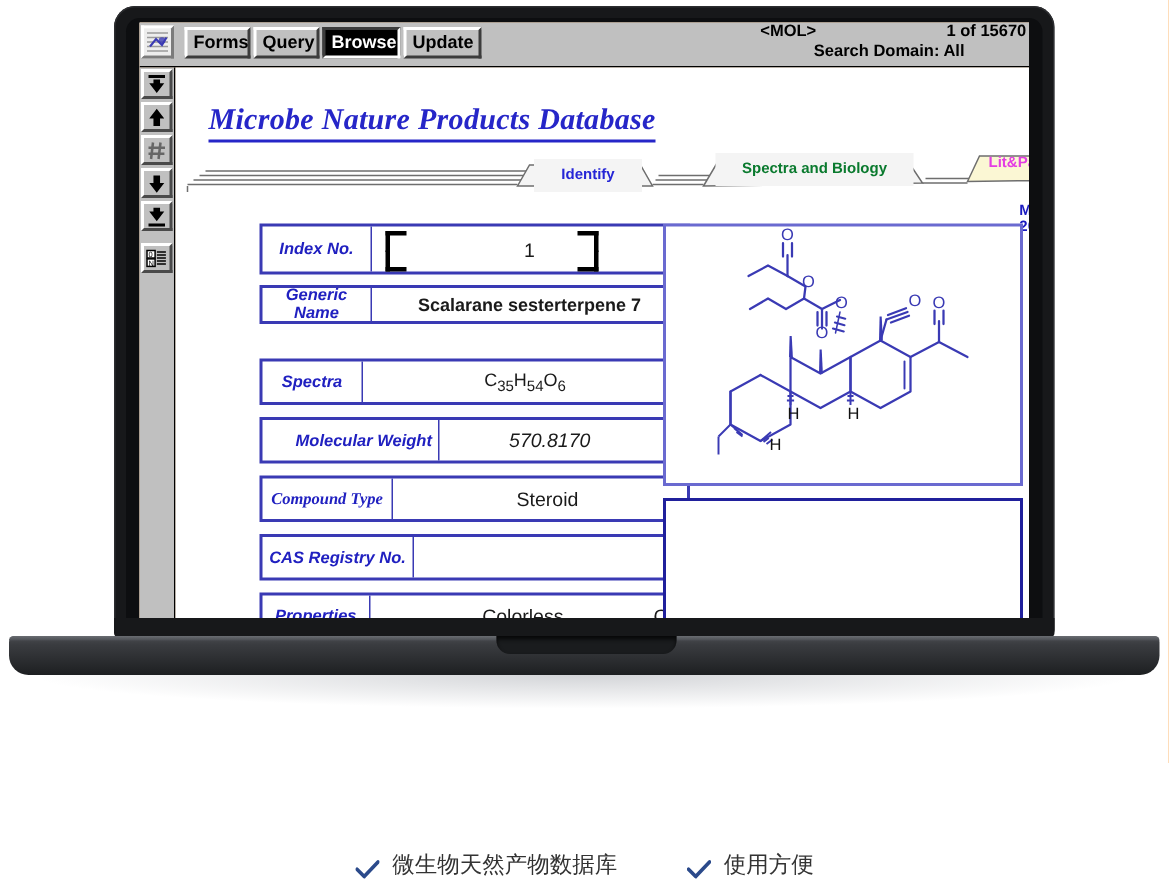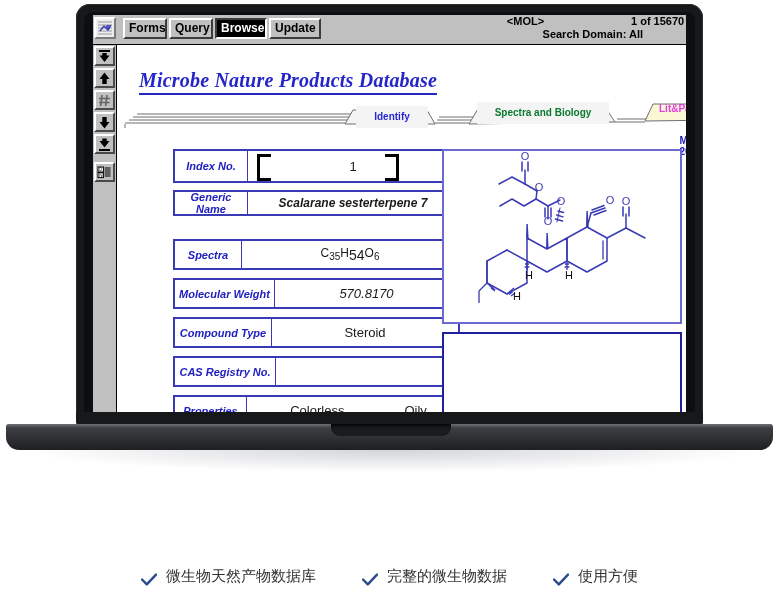--- a/index.html
+++ b/index.html
@@ -143,21 +143,21 @@
     display:flex;align-items:center;justify-content:center;text-align:center;
     border-right:1px solid #3a3ab4;box-sizing:border-box;
     line-height:12px;
   }
   .rowvalue{
     position:absolute;top:0;height:100%;right:0;
     color:#1a1a1a;font:13px "Liberation Sans", sans-serif;
     display:flex;align-items:center;justify-content:center;
   }
   .rowvalue.bold{font-weight:bold;font-size:12px;}
-  .rowvalue.props{justify-content:center;}
+  .rowvalue.props{justify-content:flex-end;}
   .props span{display:inline-block;}
 
   .bracket{position:absolute;width:11px;height:11px;border:3px solid #000;}
   .b-tl{border-right:none;border-bottom:none;}
   .b-tr{border-left:none;border-bottom:none;}
   .b-bl{border-right:none;border-top:none;}
   .b-br{border-left:none;border-top:none;}
 
   .molpanel{
     position:absolute;border:2px solid #6a6ad0;box-sizing:border-box;background:#fff;
@@ -310,37 +310,37 @@
           <div class="rowlabel" style="width:73px;">Index No.</div>
           <div class="rowvalue" style="left:73px;right:0;width:auto;">1</div>
           <div class="bracket b-tl" style="left:82px;top:3px;"></div>
           <div class="bracket b-tr" style="left:210px;top:3px;"></div>
           <div class="bracket b-bl" style="left:82px;top:16px;"></div>
           <div class="bracket b-br" style="left:210px;top:16px;"></div>
         </div>
 
         <div class="row" style="top:145px;width:287px;height:26px;">
           <div class="rowlabel" style="width:73px;">Generic Name</div>
-          <div class="rowvalue bold" style="left:73px;right:0;width:auto;font-style:italic;">Scalarane sesterterpene 7</div>
+          <div class="rowvalue bold" style="left:73px;right:0;width:auto;">Scalarane sesterterpene 7</div>
         </div>
 
         <div class="row" style="top:194px;width:287px;height:31px;">
           <div class="rowlabel" style="width:67px;">Spectra</div>
           <div class="rowvalue" style="left:67px;right:0;width:auto;">
-            <span style="font-size:12px;">C<sub style="font-size:10px;">35</sub>H<sub style="font-size:14px;">54</sub>O<sub style="font-size:10px;">6</sub></span>
+            <span style="font-size:12px;">C<sub style="font-size:10px;">35</sub>H<sub style="font-size:10px;">54</sub>O<sub style="font-size:10px;">6</sub></span>
           </div>
         </div>
 
         <div class="row" style="top:233px;width:287px;height:31px;">
-          <div class="rowlabel" style="width:100px;">Molecular Weight</div>
+          <div class="rowlabel" style="width:100px;margin-left:18px;">Molecular Weight</div>
           <div class="rowvalue" style="left:100px;right:0;width:auto;font-style:italic;">570.8170</div>
         </div>
 
         <div class="row" style="top:272px;width:287px;height:31px;">
-          <div class="rowlabel" style="width:97px;">Compound Type</div>
+          <div class="rowlabel" style="width:87px;font-family:Liberation Serif, serif;">Compound Type</div>
           <div class="rowvalue" style="left:97px;right:0;width:auto;">Steroid</div>
         </div>
 
         <div class="row" style="top:311px;width:287px;height:31px;">
           <div class="rowlabel" style="width:101px;">CAS Registry No.</div>
           <div class="rowvalue" style="left:101px;right:0;width:auto;"></div>
         </div>
 
         <div class="row" style="top:350px;width:287px;height:31px;">
           <div class="rowlabel" style="width:72px;">Properties</div>
@@ -438,26 +438,20 @@
 
 <div class="features">
 
   <div class="feature">
     <svg class="check" viewBox="0 0 16 13">
       <path d="M1 6.5 L5.8 11.4 L15 1.6" fill="none" stroke="#2b4a8b" stroke-width="2.4" stroke-linecap="round" stroke-linejoin="round"></path>
     </svg>
     <span class="label">微生物天然产物数据库</span>
   </div>
 
-  <div class="feature">
-    <svg class="check" viewBox="0 0 16 13">
-      <path d="M1 6.5 L5.8 11.4 L15 1.6" fill="none" stroke="#2b4a8b" stroke-width="2.4" stroke-linecap="round" stroke-linejoin="round"></path>
-    </svg>
-    <span class="label">完整的微生物数据</span>
-  </div>
 
   <div class="feature">
     <svg class="check" viewBox="0 0 16 13">
       <path d="M1 6.5 L5.8 11.4 L15 1.6" fill="none" stroke="#2b4a8b" stroke-width="2.4" stroke-linecap="round" stroke-linejoin="round"></path>
     </svg>
     <span class="label">使用方便</span>
   </div>
 
 </div>
 

